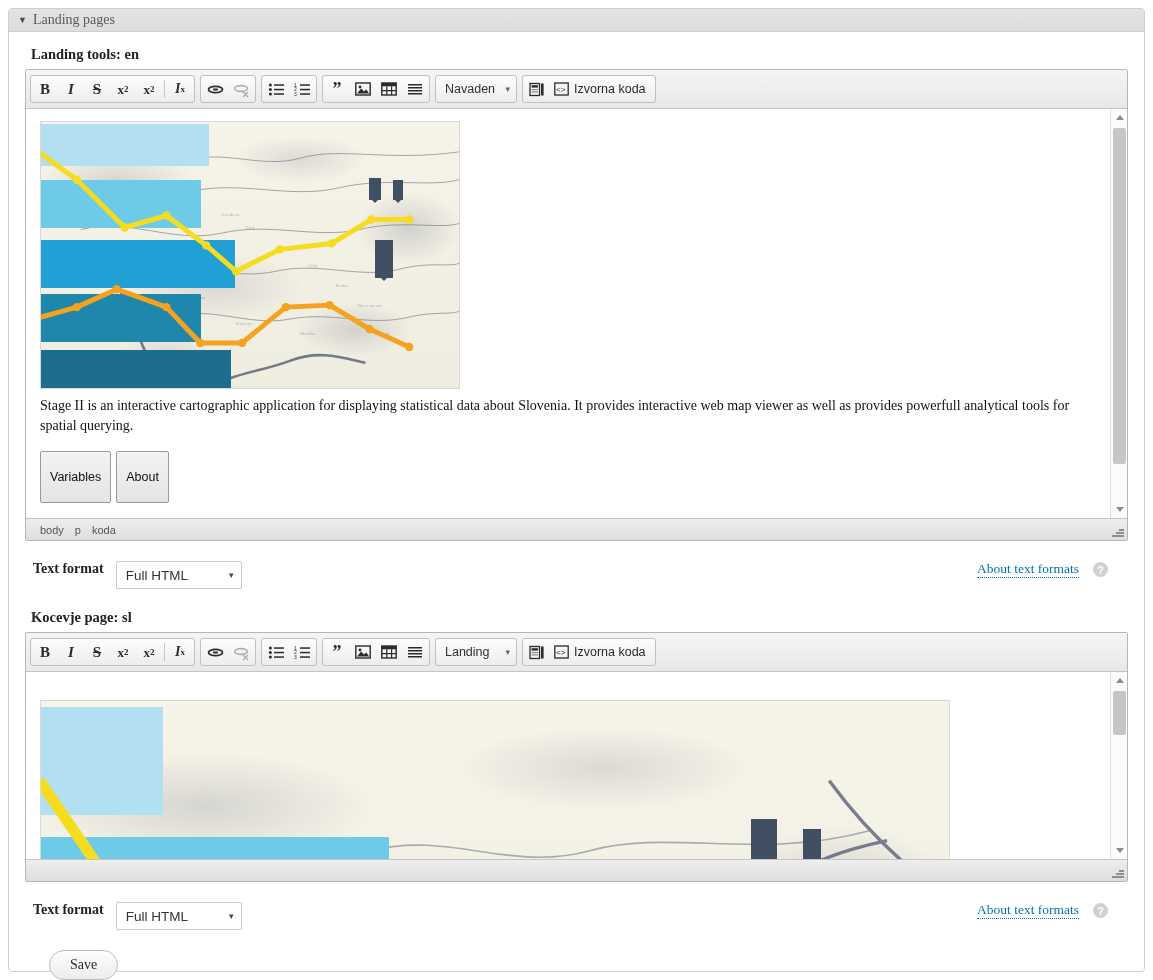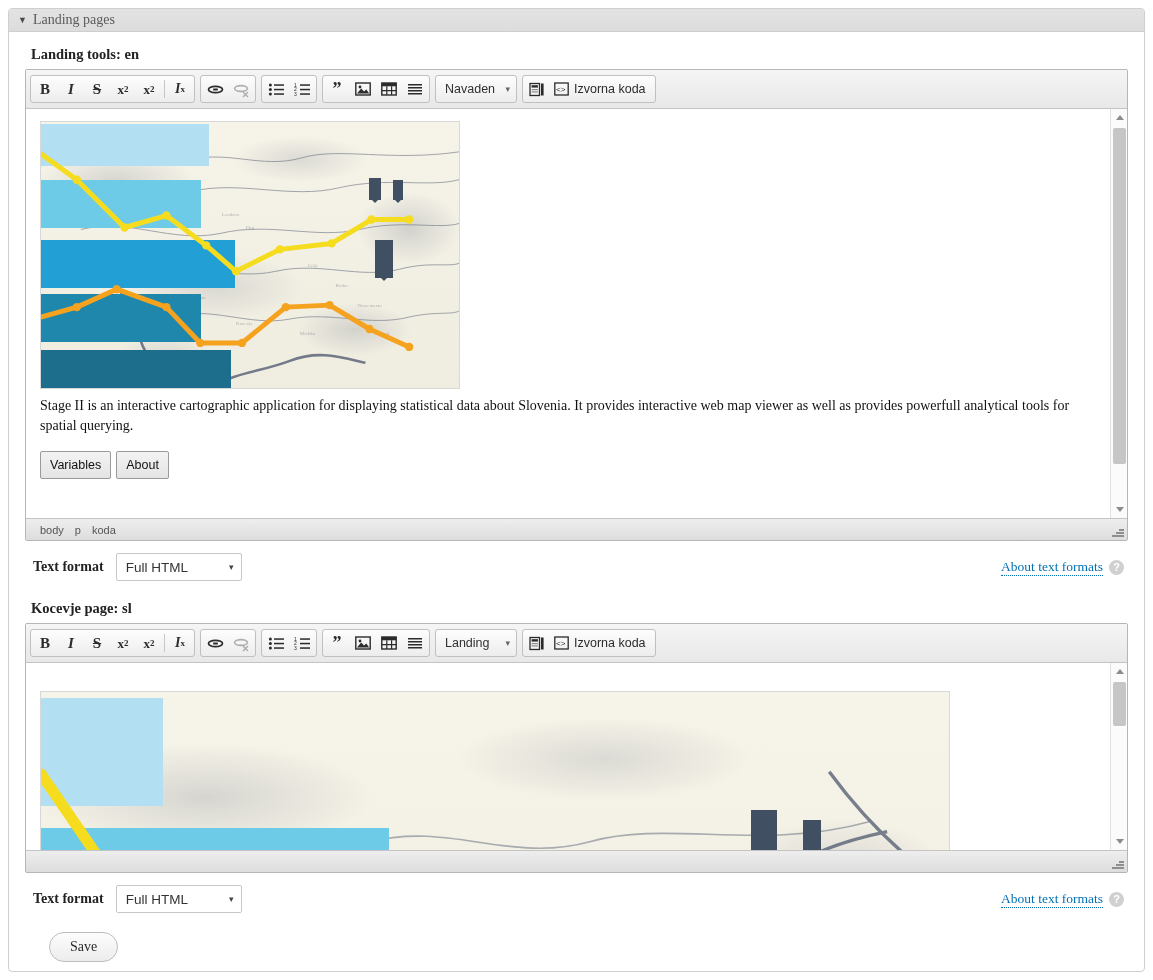--- a/index.html
+++ b/index.html
@@ -192,21 +192,21 @@
     font-size: 14px;
     line-height: 1.45;
     color: #111;
     margin: 7px 0 0 0;
   }
 
   .inline-btn-row { margin-top: 14px; display: flex; gap: 5px; }
   .inline-btn {
     font-family: "Liberation Sans", sans-serif;
     font-size: 12.5px;
-    padding: 6px 9px;
+    padding: 18px 9px;
     background: linear-gradient(to bottom, #f3f3f3 0%, #e4e4e4 100%);
     border: 1px solid #9a9a9a;
     border-radius: 2px;
     color: #111;
     cursor: pointer;
   }
 
   
   .vscroll {
     position: absolute;
@@ -262,22 +262,22 @@
   }
   .resizer span {
     position: absolute;
     right: 0;
     height: 2px;
     background: #8e8e8e;
   }
 
   
   .format-row {
-    display: flex; align-items: center;
-    margin-top: 11px;
+    display: flex; align-items: flex-start;
+    margin-top: 20px;
     padding: 0 2px 0 8px;
     height: 30px;
     position: relative;
   }
   .format-label {
     font-family: "Liberation Serif", serif;
     font-weight: bold;
     font-size: 14px;
     color: #222;
     margin-right: 12px;
@@ -290,22 +290,22 @@
     display: flex; align-items: center;
     justify-content: space-between;
     padding: 0 7px 0 9px;
     font-size: 13.5px;
     color: #333;
     cursor: pointer;
   }
   .format-select .caret { font-size: 9px; color: #444; }
   .format-help {
     position: absolute;
-    right: 4px;
-    display: flex; align-items: center; gap: 6px;
+    right: 20px;
+    display: flex; align-items: center; gap: 14px;
   }
   .fmt-link {
     font-family: "Liberation Serif", serif;
     font-size: 13.5px;
     color: #0071b3;
     border-bottom: 1px dotted #0071b3;
     cursor: pointer;
   }
   .help-icon {
     width: 15px; height: 15px;

